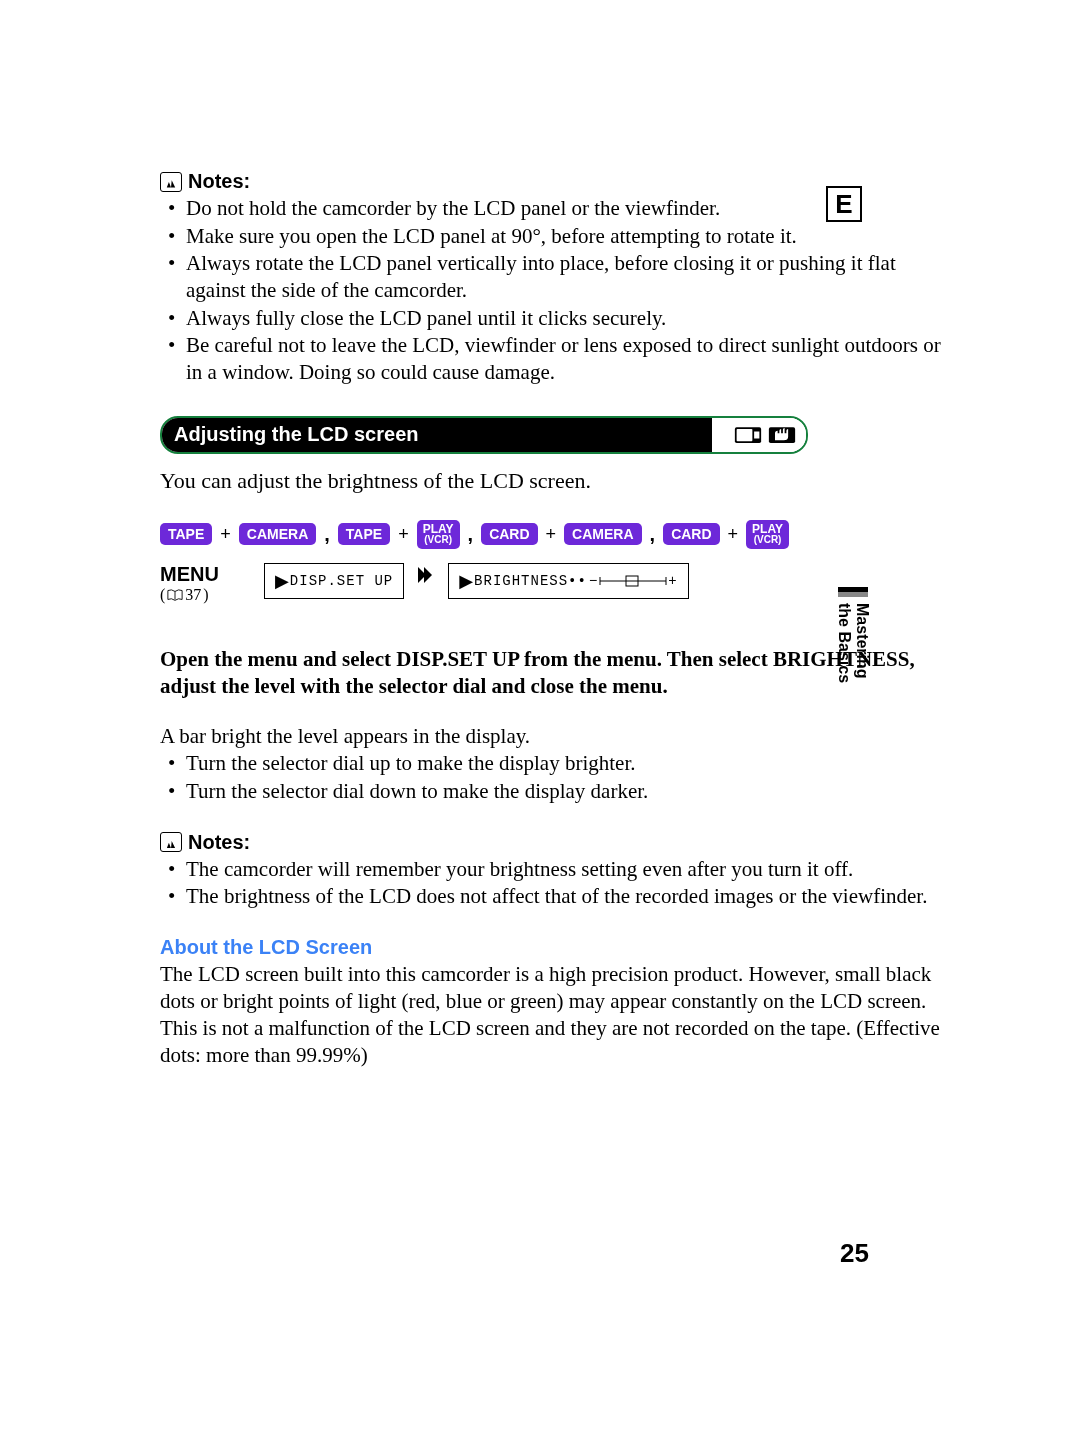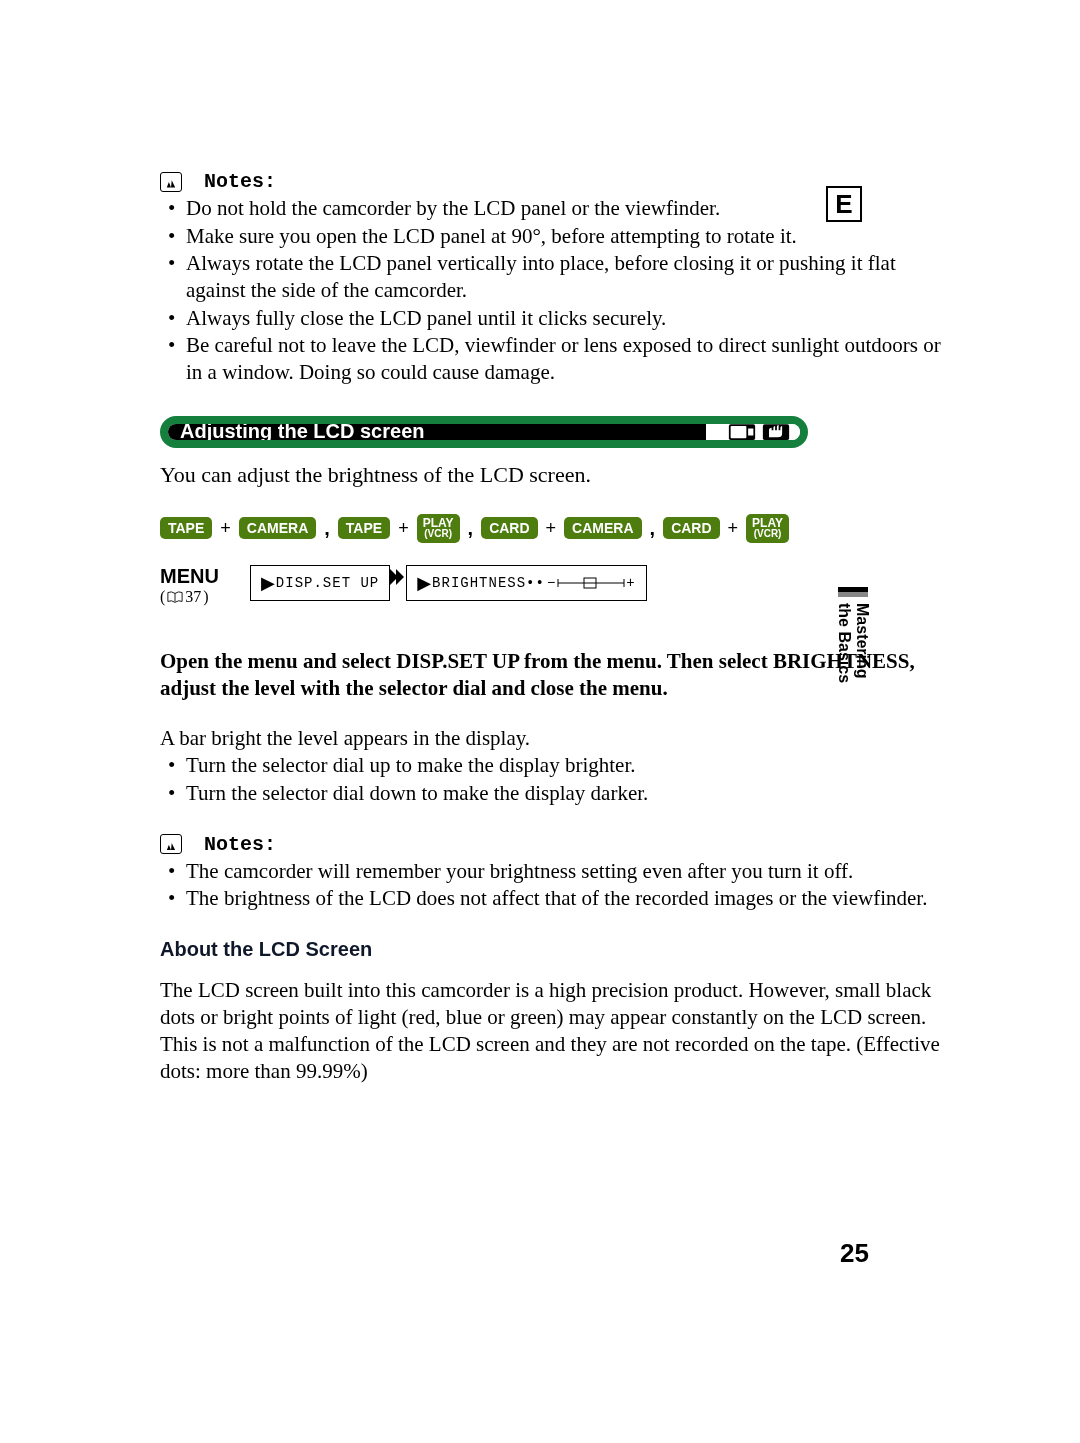--- a/index.html
+++ b/index.html
@@ -43,46 +43,45 @@
   }
   .notes-icon::before {
     content: "";
     position: absolute;
     left: 3px; top: 3px; right: 3px; bottom: 3px;
     background: #000;
     clip-path: polygon(20% 100%, 35% 55%, 50% 100%, 55% 40%, 80% 100%, 0% 100%);
   }
   .notes-label {
     font-weight: bold;
-    font-family: Liberation Mono, monospace;
+    font-family: Liberation Sans, sans-serif;
     font-size: 20px;
-    margin-left: 16px;
   }
   ul.bullets {
     list-style: none;
     padding-left: 8px;
     font-size: 21px;
     line-height: 1.27;
   }
   ul.bullets li {
     position: relative;
     padding-left: 18px;
     margin-bottom: 1px;
   }
   ul.bullets li::before {
     content: "•";
     position: absolute;
     left: 0;
     top: 0;
   }
   .section-bar {
     margin-top: 30px;
-    border: 8px solid #15803d;
+    border: 2px solid #15803d;
     border-radius: 18px;
-    height: 32px;
+    height: 38px;
     display: flex;
     align-items: stretch;
     overflow: hidden;
     width: 648px;
     gap: 16px;
   }
   .section-bar-label {
     background: #000;
     color: #fff;
     font-family: Arial, Helvetica, sans-serif;
@@ -110,21 +109,21 @@
     margin-top: 14px;
   }
   .mode-row {
     display: flex;
     align-items: center;
     gap: 8px;
     margin-top: 26px;
     flex-wrap: nowrap;
   }
   .tag {
-    background: #4d7c0f;
+    background: #6d28d9;
     color: #fff;
     font-family: Arial, Helvetica, sans-serif;
     font-weight: bold;
     border-radius: 5px;
     padding: 4px 8px;
     font-size: 14px;
     text-align: center;
     line-height: 1;
   }
   .tag-2line {
@@ -135,22 +134,22 @@
   .tag-2line .sub { font-size: 10px; display: block; }
   .plus {
     font-family: Arial, Helvetica, sans-serif;
     font-size: 18px;
     font-weight: normal;
   }
   .comma { font-family: Arial, Helvetica, sans-serif; font-size: 20px; font-weight: bold; }
   .menu-row {
     display: flex;
     align-items: flex-start;
-    gap: 0;
-    margin-top: 22px;
+    gap: 14px;
+    margin-top: 14px;
   }
   .menu-label {
     font-family: Arial, Helvetica, sans-serif;
     font-weight: 900;
     font-size: 20px;
   }
   .menu-ref {
     font-family: "Times New Roman", serif;
     font-size: 16px;
     display: flex;
@@ -189,24 +188,24 @@
     margin-top: 42px;
   }
   .body-text {
     font-size: 21px;
     line-height: 1.28;
     margin-top: 24px;
   }
   .sub-head {
     font-family: Arial, Helvetica, sans-serif;
     font-weight: bold;
-    color: #0f172a;
+    color: #3b82f6;
     font-size: 20px;
     margin-top: 26px;
-    margin-bottom: 16px;
+    margin-bottom: 2px;
   }
   .side-tab {
     position: absolute;
     top: 587px;
     right: 209px;
     display: flex;
     flex-direction: column;
     align-items: center;
   }
   .divider-bar {

